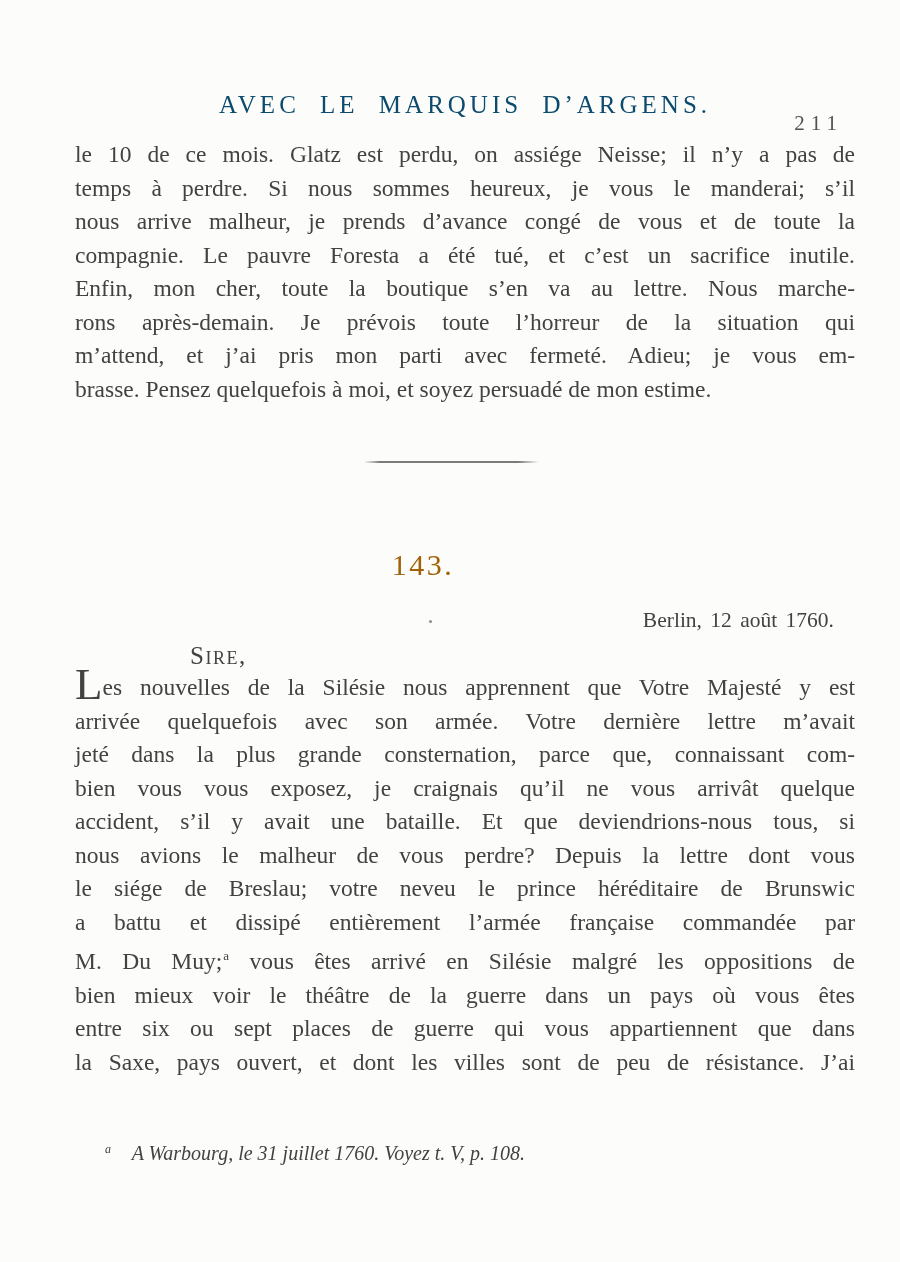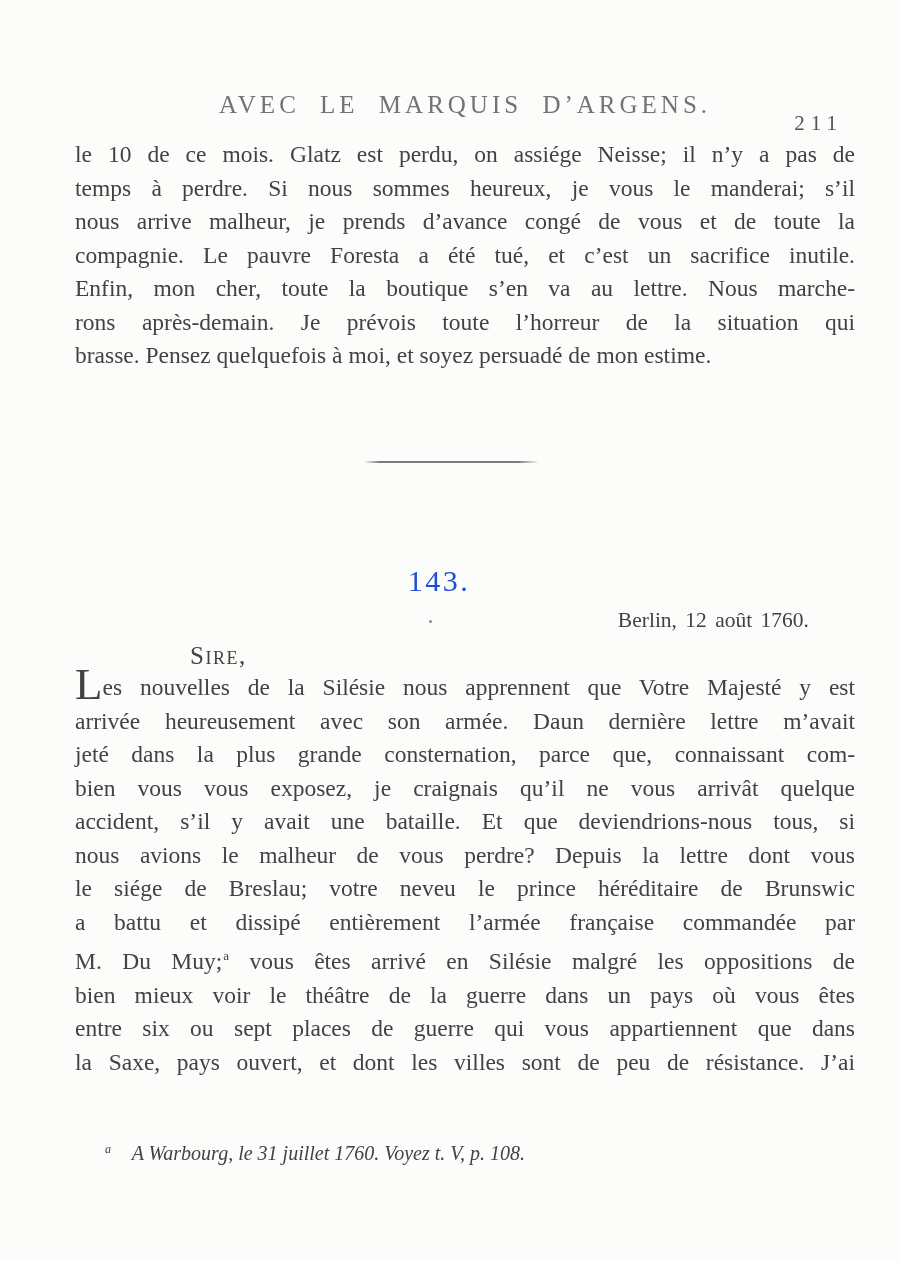--- a/index.html
+++ b/index.html
@@ -7,48 +7,48 @@
     position:relative;
     width:900px; height:1262px;
     background:#fcfdfa;
     font-family:"Liberation Serif","DejaVu Serif",serif;
     color:#424242;
     overflow:hidden;
   }
 
   
   .running-header { position:absolute; top:91px; left:75px; width:780px; text-align:center; }
-  .rh-title { font-size:25px; letter-spacing:4px; word-spacing:10px; color:#737373; }
+  .rh-title { font-size:25px; letter-spacing:4px; word-spacing:10px; color:#0c4a6e; }
   .rh-page  { position:absolute; right:12px; top:20px; font-size:21px; letter-spacing:6px; color:#515151; }
 
   
   .para { position:absolute; left:75px; width:780px; }
   .para1 { top:138px; }
   .body  { top:671px; }
   .tline { font-size:23.5px; line-height:33.5px; text-align:justify; text-align-last:justify; white-space:normal; }
   .tline-last { text-align-last:left; }
 
   .initial { font-size:45px; line-height:20px; vertical-align:-4px; letter-spacing:0; }
   .sup { font-size:13px; vertical-align:9px; margin-left:1px; }
 
   .divider {
     position:absolute; top:461px; left:364px; width:175px; height:2px;
     background:linear-gradient(90deg, rgba(130,130,130,0), rgba(100,100,100,.85) 9%, rgba(100,100,100,.85) 88%, rgba(130,130,130,0));
   }
 
   .heading {
-    position:absolute; top:548px; left:75px; width:780px; margin:16px;
+    position:absolute; top:548px; left:75px; width:780px; margin:0;
     display:flex; justify-content:center; gap:33px;
     transform:translateX(-42px);
-    font-size:30px; font-weight:normal; letter-spacing:2.5px; color:#1d4ed8;
+    font-size:30px; font-weight:normal; letter-spacing:2.5px; color:#a16207;
   }
 
   .speck { position:absolute; top:620px; left:429px; width:3px; height:3px; border-radius:50%; background:#8d8d8d; }
 
-  .dateline { position:absolute; top:608px; right:91px; font-size:21.5px; word-spacing:3px;font-family:Liberation Serif, serif; }
+  .dateline { position:absolute; top:608px; right:66px; font-size:21.5px; word-spacing:3px;font-family:Liberation Serif, serif; }
 
   .salutation { position:absolute; top:642px; left:190px; font-size:25px; font-variant:small-caps; letter-spacing:1.5px; }
 
   .footnote { position:absolute; top:1142px; left:105px; width:718px; font-size:20px;font-style:italic; }
   .fn-marker { font-size:12px; vertical-align:7px; margin-right:16px; }
 </style>
 </head>
 <body>
 
 <div class="page">
@@ -58,38 +58,39 @@
     <span class="rh-page">211</span>
   </header>
 
   <div class="para para1">
       <div class="tline">le 10 de ce mois.  Glatz est perdu, on assiége Neisse; il n’y a pas de</div>
       <div class="tline">temps à perdre.  Si nous sommes heureux, je vous le manderai; s’il</div>
       <div class="tline">nous arrive malheur, je prends d’avance congé de vous et de toute la</div>
       <div class="tline">compagnie.  Le pauvre Foresta a été tué, et c’est un sacrifice inutile.</div>
       <div class="tline">Enfin, mon cher, toute la boutique s’en va au lettre.  Nous marche-</div>
       <div class="tline">rons après-demain.  Je prévois toute l’horreur de la situation qui</div>
+      <div class="tline">m’attend, et j’ai pris mon parti avec fermeté.  Adieu; je vous em-</div>
       <div class="tline tline-last">brasse.  Pensez quelquefois à moi, et soyez persuadé de mon estime.</div>
     </div>
 
   <div class="divider"></div>
 
   <h2 class="heading">
     <span>143.</span>
   </h2>
 
   <div class="speck"></div>
 
   <div class="dateline">Berlin, 12 août 1760.</div>
 
   <div class="salutation">Sire,</div>
 
   <div class="para body">
       <div class="tline"><span class="initial">L</span><span>es nouvelles de la Silésie nous apprennent que Votre Majesté y est</span></div>
-      <div class="tline">arrivée heureusement avec son armée.  Daun dernière lettre m’avait</div>
+      <div class="tline">arrivée quelquefois avec son armée.  Votre dernière lettre m’avait</div>
       <div class="tline">jeté dans la plus grande consternation, parce que, connaissant com-</div>
       <div class="tline">bien vous vous exposez, je craignais qu’il ne vous arrivât quelque</div>
       <div class="tline">accident, s’il y avait une bataille.  Et que deviendrions-nous tous, si</div>
       <div class="tline">nous avions le malheur de vous perdre? Depuis la lettre dont vous</div>
       <div class="tline">le siége de Breslau; votre neveu le prince héréditaire de Brunswic</div>
       <div class="tline">a battu et dissipé entièrement l’armée française commandée par</div>
       <div class="tline"><span>M. Du Muy;</span><span class="sup">a</span><span> vous êtes arrivé en Silésie malgré les oppositions de</span></div>
       <div class="tline">bien mieux voir le théâtre de la guerre dans un pays où vous êtes</div>
       <div class="tline">entre six ou sept places de guerre qui vous appartiennent que dans</div>
       <div class="tline">la Saxe, pays ouvert, et dont les villes sont de peu de résistance.  J’ai</div>

